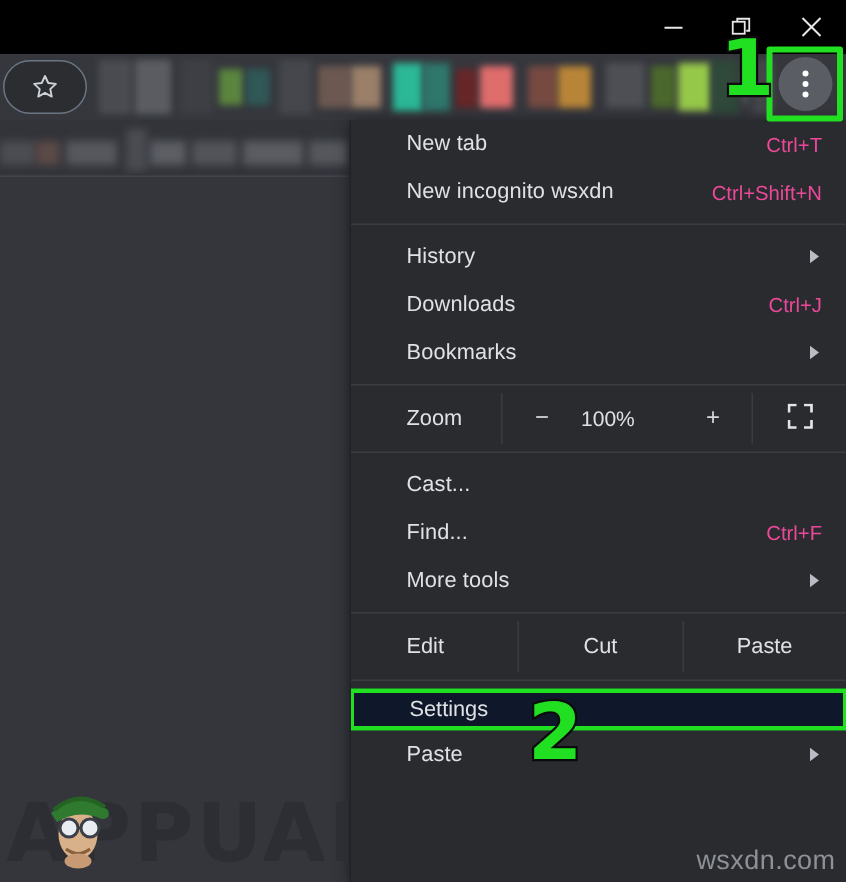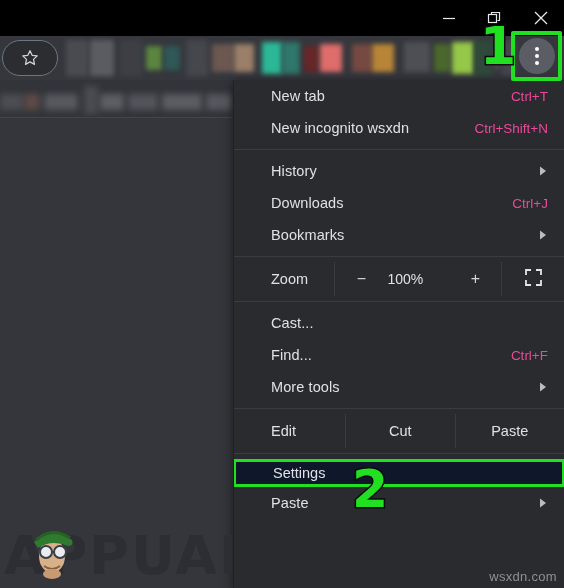--- a/index.html
+++ b/index.html
@@ -126,21 +126,21 @@
   .num1{ left:480px; top:20px; font-size:52px; line-height:52px; }
   .num2{ left:352px; top:463px; font-size:52px; line-height:52px; }
 
   
   .appuals{
     position:absolute; left:0; bottom:4px; width:232px; height:64px;
     z-index:5; pointer-events:none;
   }
   .wsxdn{
     position:absolute; right:7px; bottom:4px; z-index:45;
-    color:#8d9096; font-size:13px; font-family:"Liberation Sans", sans-serif;
+    color:#8d9096; font-size:18px; font-family:"Liberation Sans", sans-serif;
     letter-spacing:.3px;
   }
 </style>
 </head>
 <body>
 
 <div class="titlebar">
   <div class="wbtn">
     <span>
       <svg width="14" height="14" viewBox="0 0 14 14">

